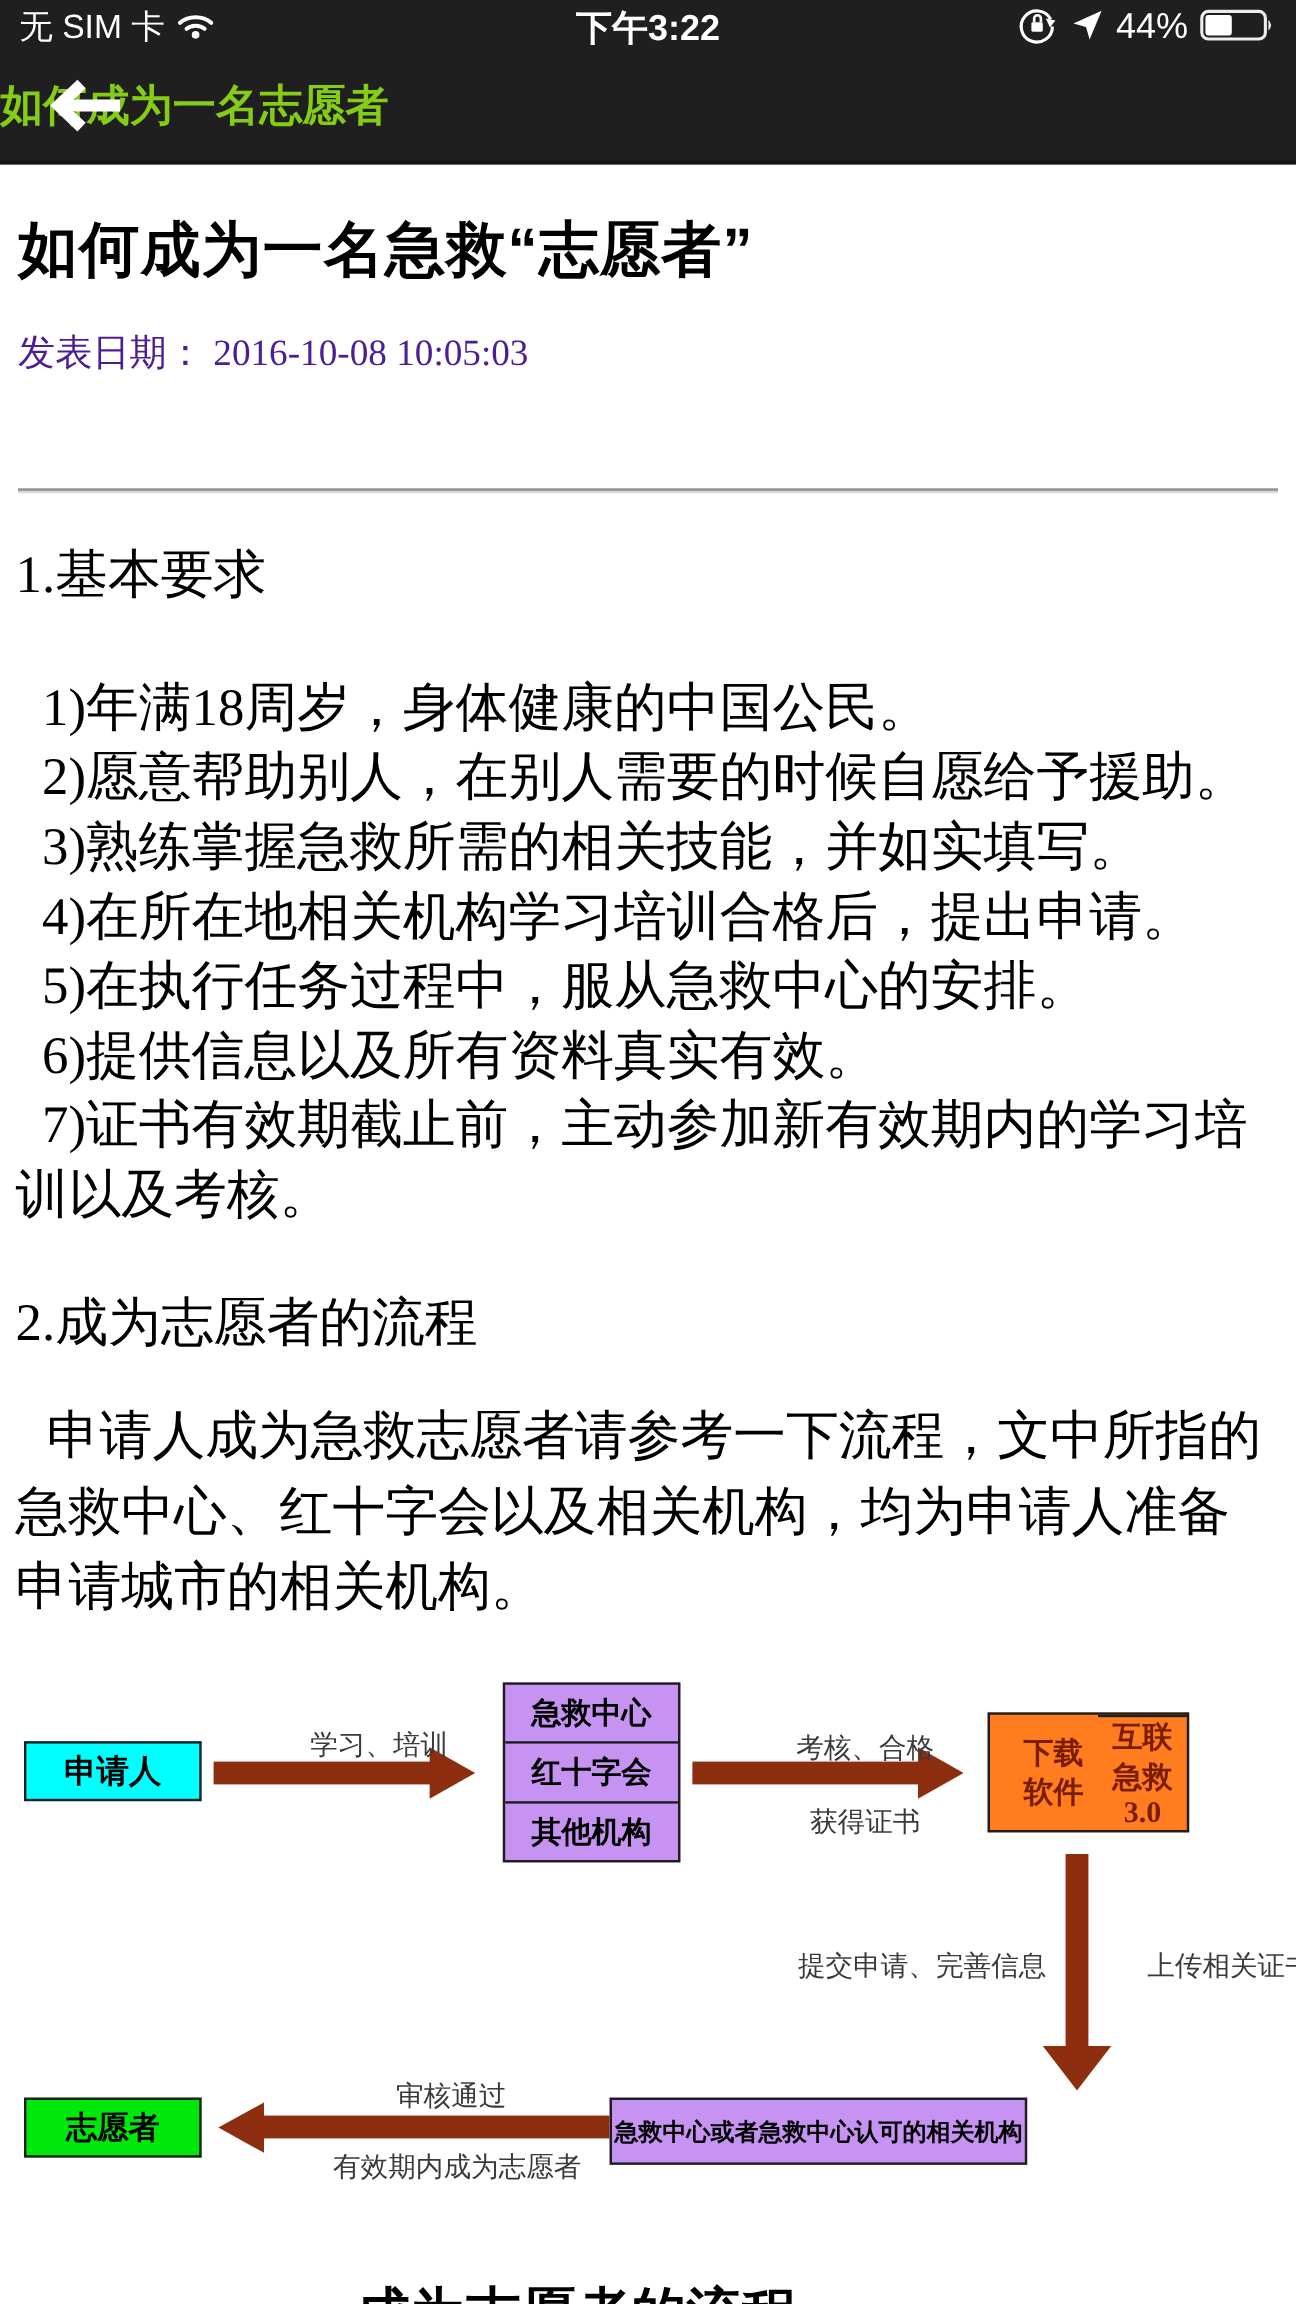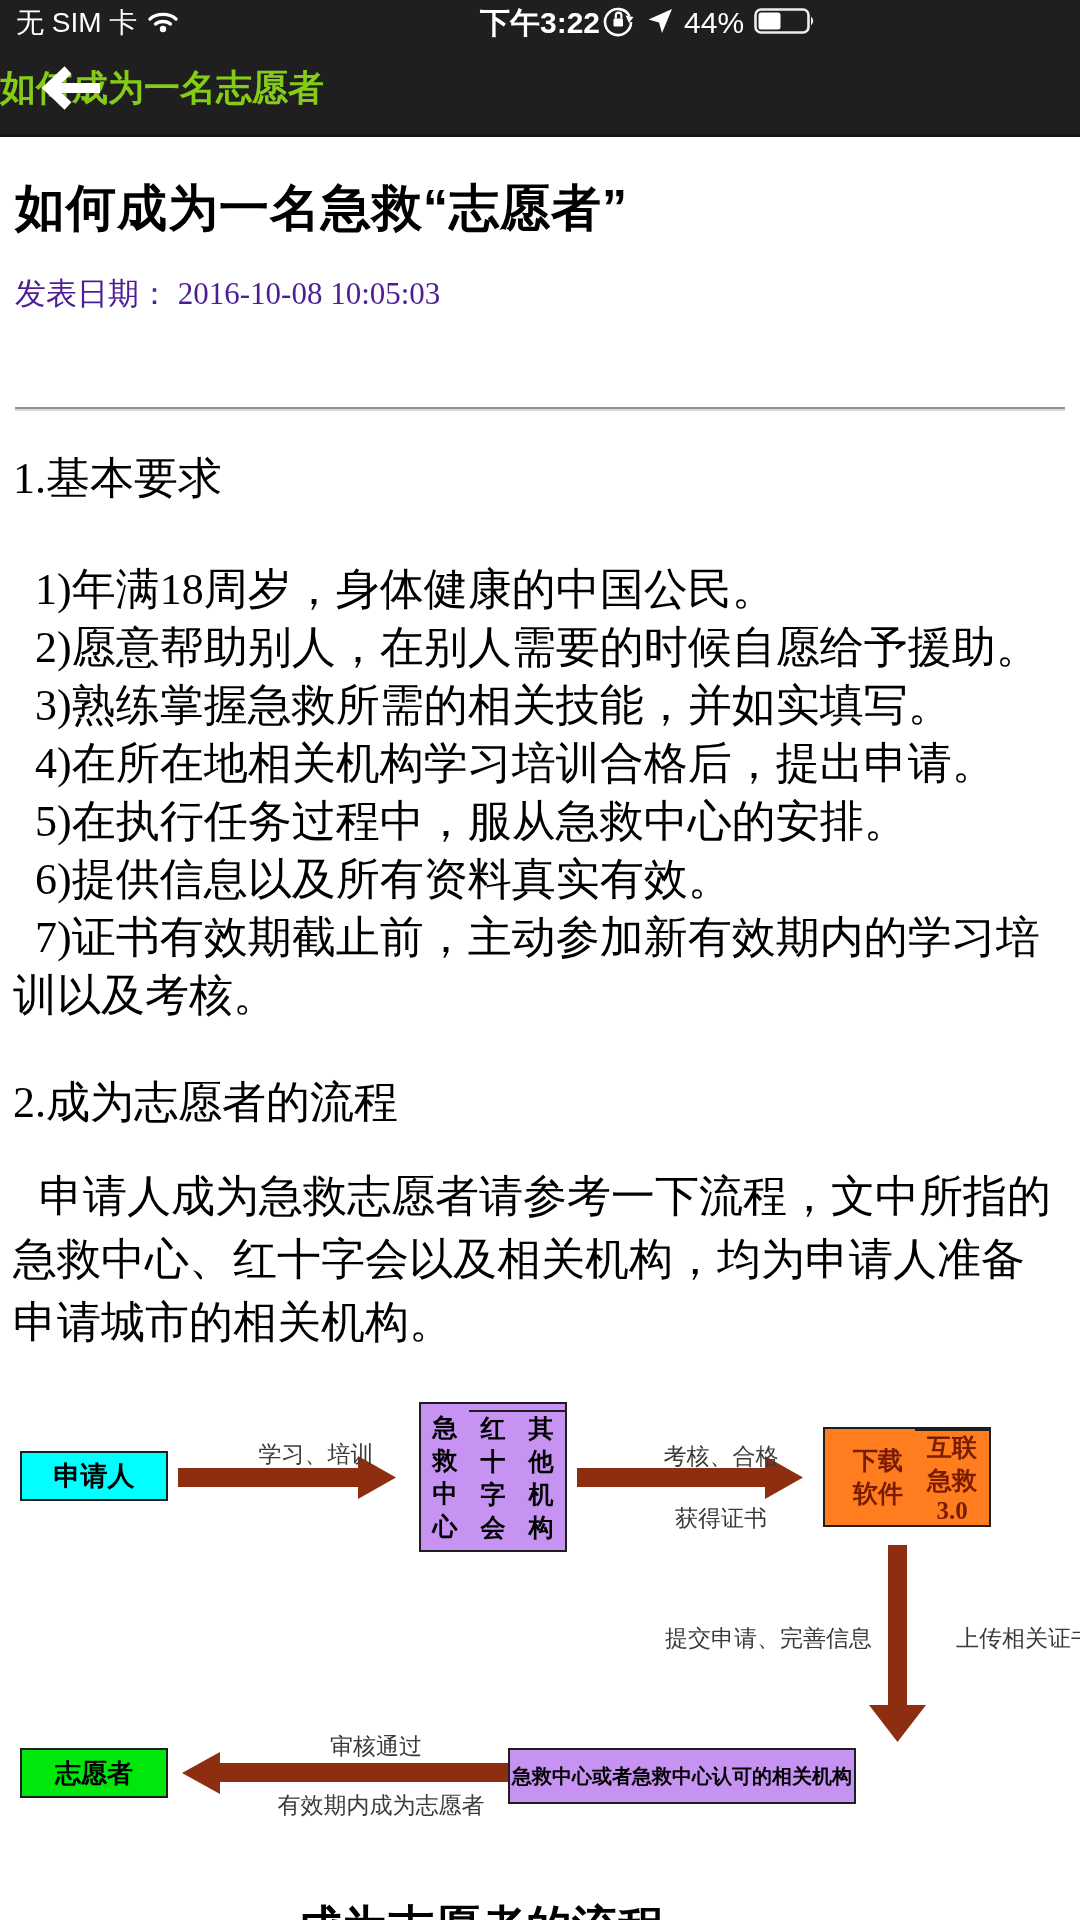--- a/index.html
+++ b/index.html
@@ -10,21 +10,21 @@
   }
   
   .header {
     position: absolute; top: 0; left: 0; width: 1080px; height: 137px;
     background: #1f1f1f; color: #fff;
     font-family: "Liberation Sans", "DejaVu Sans", sans-serif;
     border-bottom: 3px solid #141414;
   }
   .status-row { height: 44px; display: flex; align-items: center; padding: 2px 16px 0 16px; }
   .sb-left, .sb-right { display: flex; align-items: center; gap: 10px; flex: 1; }
-  .sb-right { }
+  .sb-right { justify-content: flex-end; }
   .sb-carrier { font-size: 28px; }
   .sb-time { font-size: 30px; font-weight: bold; }
   .sb-batt-pct { font-size: 30px; }
   .nav-row { position: relative; height: 88px; display: flex; align-items: center; }
   .back-btn { margin-left: 34px; z-index: 2; width: 72px; height: 46px; background: none; border: none; cursor: pointer; }
   .nav-title { position: absolute; left: 0; right: 0; font-size: 36px; font-weight: bold; color: #84cc16; }
   
   .content { position: absolute; top: 137px; left: 0; width: 1080px; height: 1783px; }
   .art-title {
     position: absolute; top: 38px; left: 15px; right: 15px;
@@ -41,21 +41,21 @@
   .para { position: absolute; top: 1028px; left: 13px; right: 13px; font-size: 44px; line-height: 63px; text-indent: 26px; }
   
   .flow { position: absolute; top: 1258px; left: 0; width: 1080px; height: 432px; }
   .flow svg.arrows { position: absolute; top: 0; left: 0; }
   .fbox {
     position: absolute; border: 2px solid #1e1e1e;
     display: flex; align-items: center; justify-content: center;
     font-weight: bold; text-align: center;
   }
   .fbox-applicant { left: 20px; top: 56px; width: 148px; height: 50px; background: #00ffff; font-size: 27px; }
-  .fbox-orgs { left: 419px; top: 7px; width: 148px; height: 150px; background: #c793f3; flex-direction: row; padding: 0; }
+  .fbox-orgs { left: 419px; top: 7px; width: 148px; height: 150px; background: #c793f3; flex-direction: column; padding: 0; }
   .fbox-orgs .org-row { flex: 1; width: 100%; display: flex; align-items: center; justify-content: center; font-size: 25px; }
   .fbox-orgs .org-row + .org-row { border-top: 2px solid #1e1e1e; }
   .fbox-download { left: 823px; top: 32px; width: 168px; height: 100px; background: #ff7d1e; color: #7a1c00; padding-left: 16px; }
   .fbox-download .dl-row { flex: 1; width: 100%; display: flex; align-items: center; justify-content: center; font-size: 25px; }
   .fbox-download .dl-row + .dl-row { border-top: 2px solid #1e1e1e; }
   .fbox-center { left: 508px; top: 353px; width: 348px; height: 56px; background: #c793f3; font-size: 20px; }
   .fbox-volunteer { left: 20px; top: 353px; width: 148px; height: 50px; background: #00e70c; font-size: 26px; }
   .flabel { position: absolute; font-size: 23px; color: #3a3a3a; white-space: nowrap; margin-left: 31px; }
   .flabel.ctr { transform: translateX(-50%); }
   .fl-1  { left: 285px; top: 44px; }

